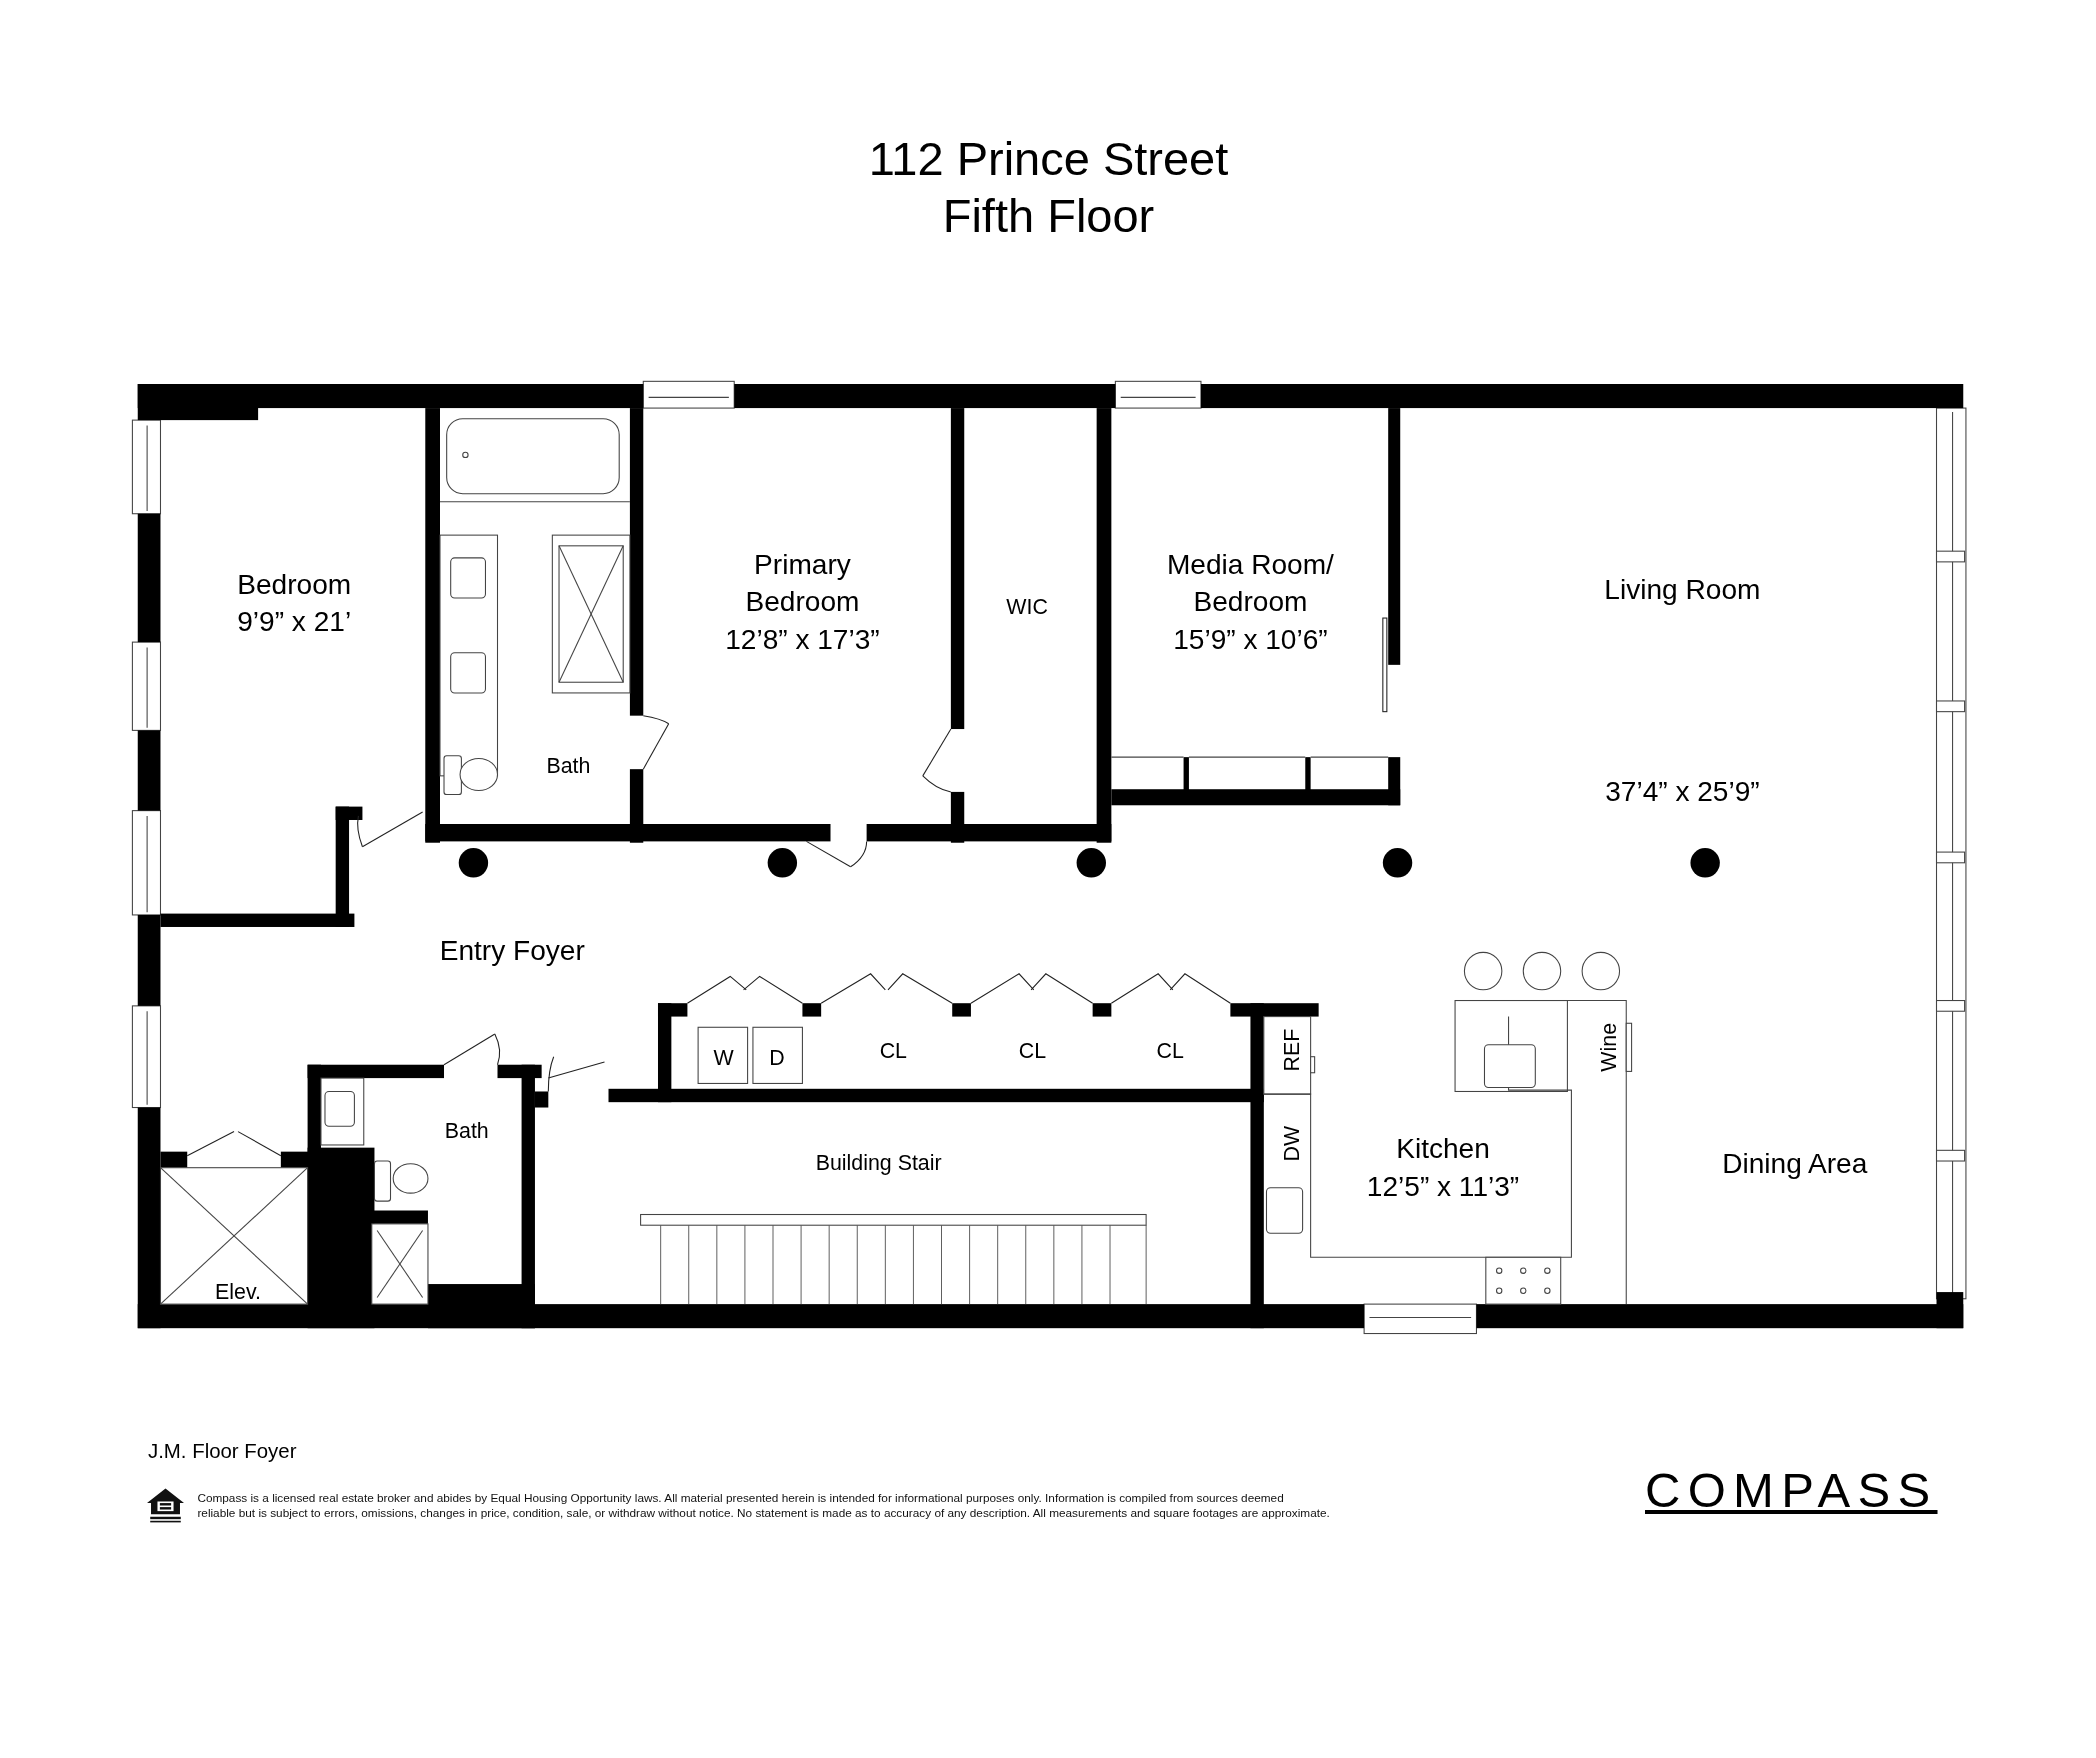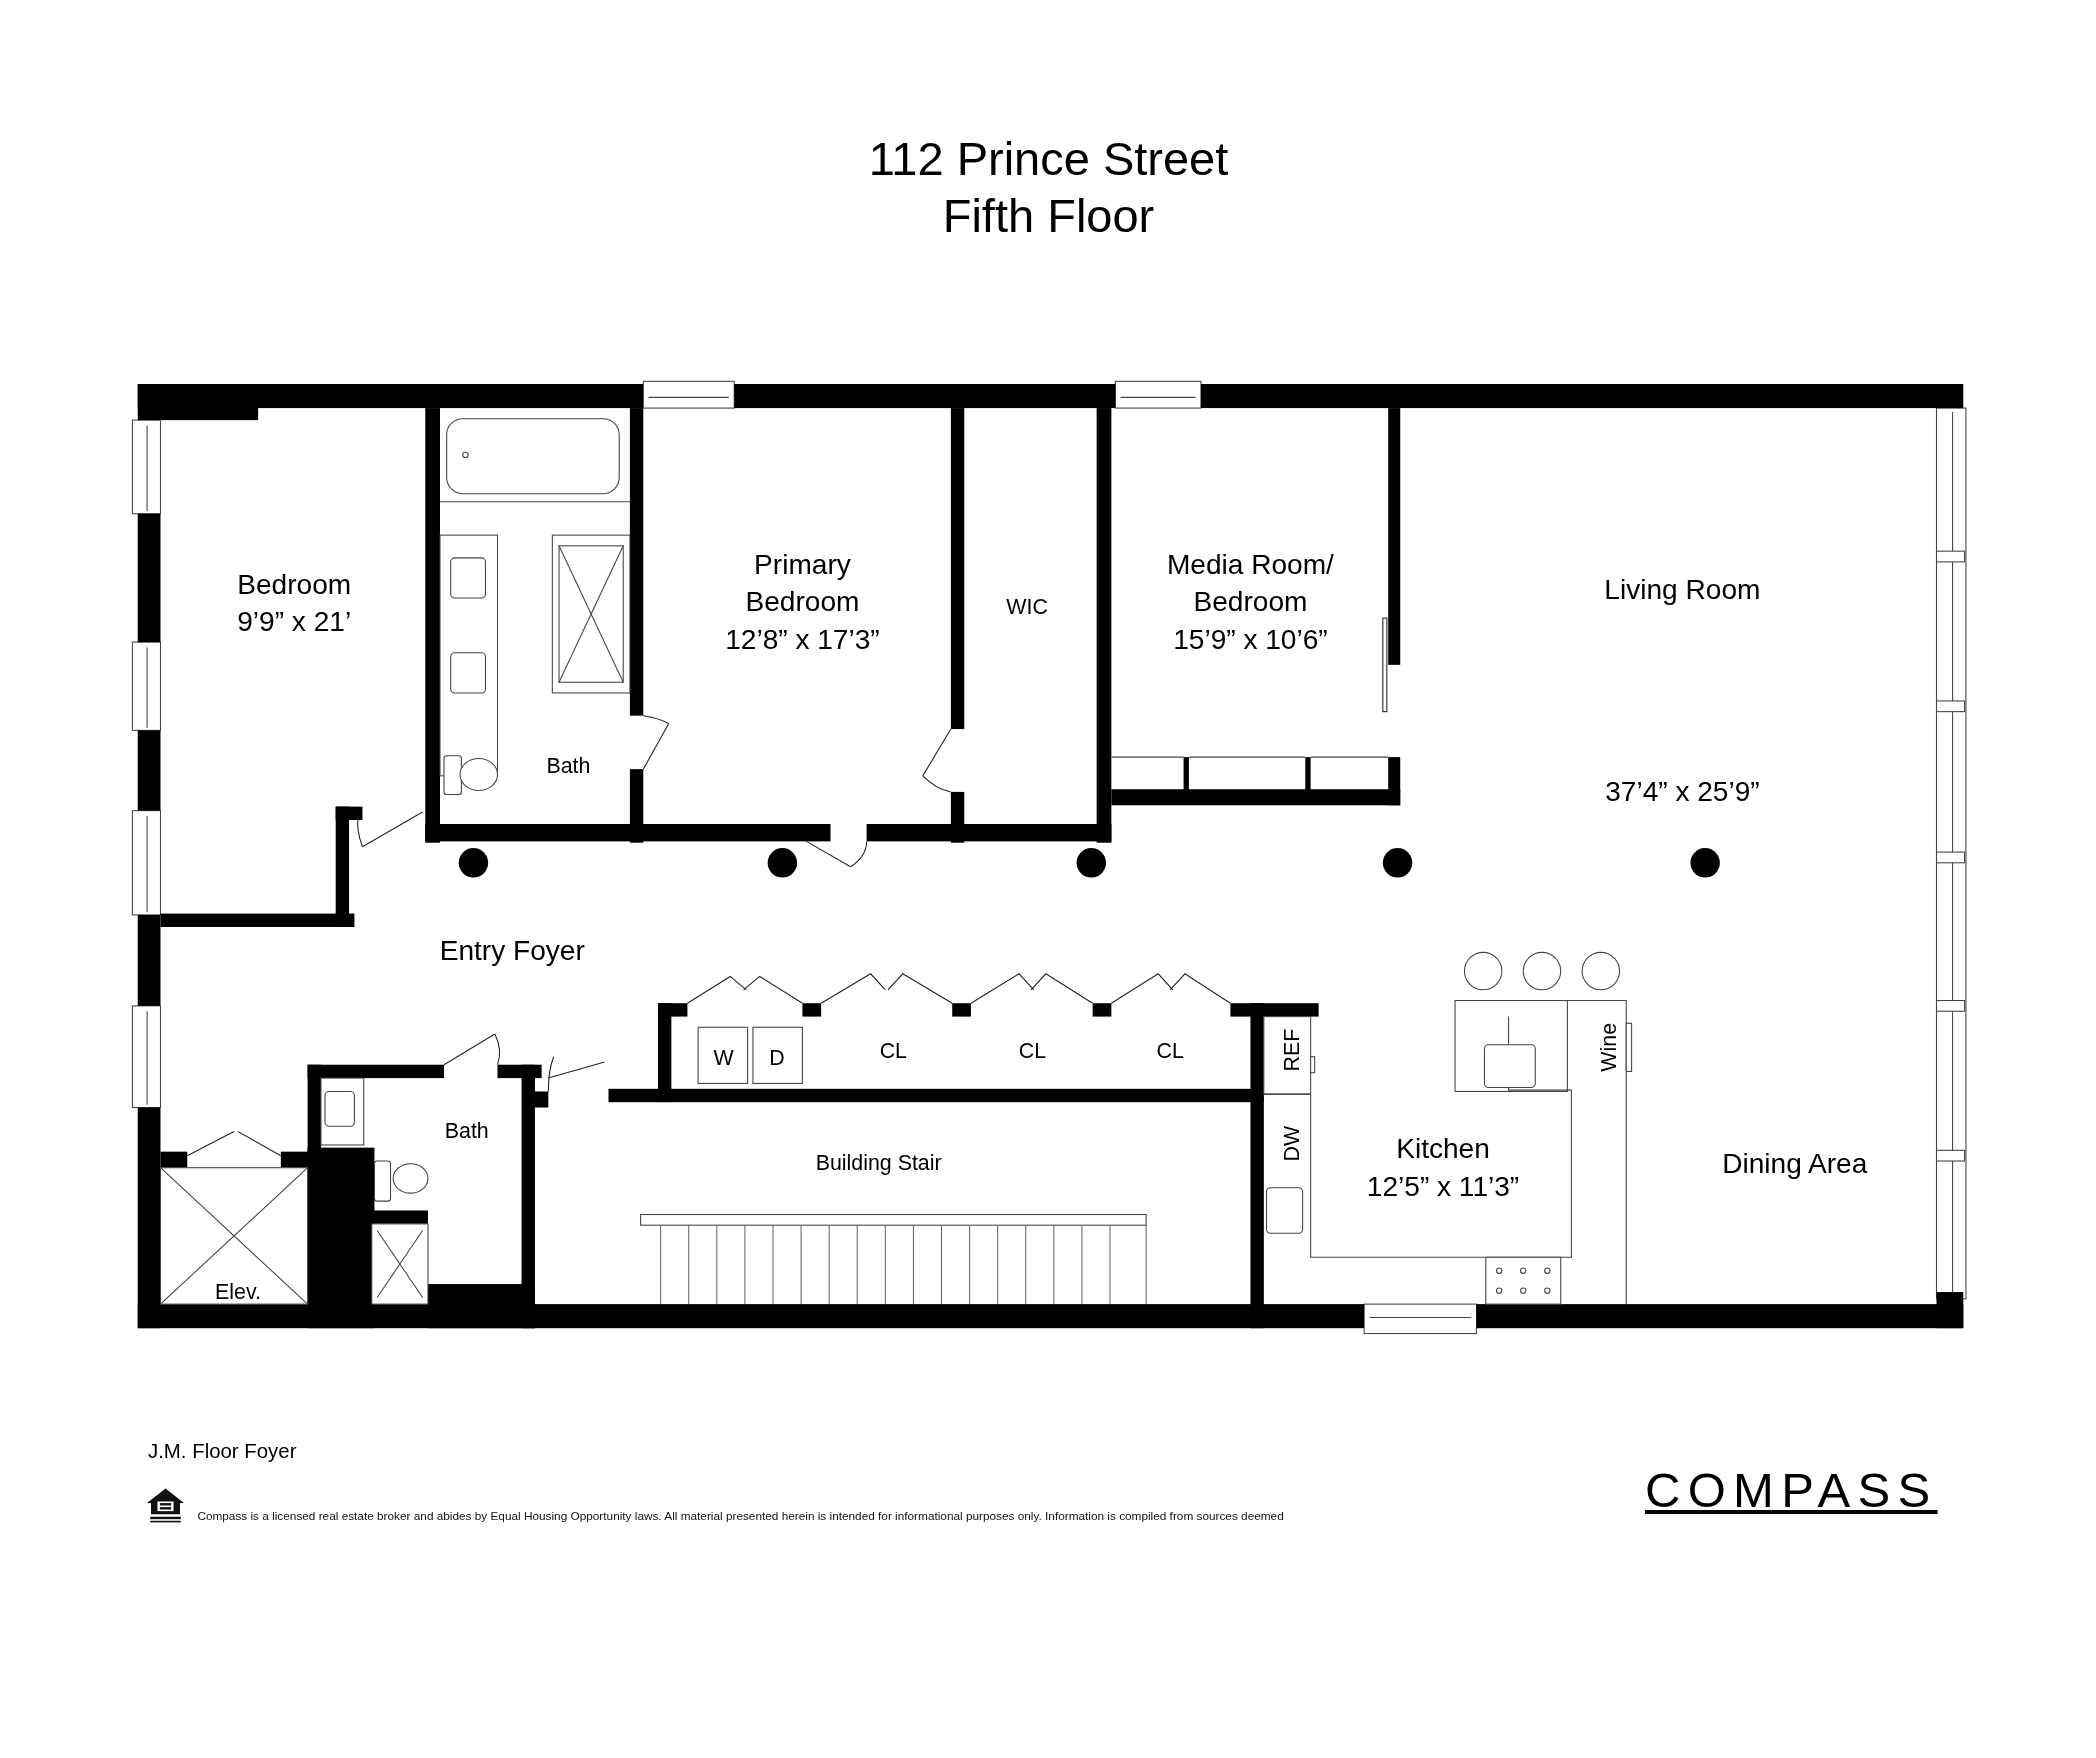--- a/index.html
+++ b/index.html
@@ -2,21 +2,21 @@
 <html style="font-size:13px"><head>
 <meta charset="utf-8">
 <style>
   html, body { margin: 0; padding: 0; background: #ffffff; }
   body { width: 2097px; height: 1759px; position: relative; overflow: hidden; font-family: "Liberation Sans", sans-serif; color: #000; }
   .title-block { position: absolute; left: 0; top: 130px; width: 2207px; text-align: center; }
   .title-line { font-size: 47px; line-height: 57px; display: block; }
   svg.plan { position: absolute; left: 0; top: 0; }
   .plan text { font-family: "Liberation Sans", sans-serif; fill: #000; }
   .credit { position: absolute; left: 148px; top: 1440px; font-size: 20.4px; }
-  .disclaimer-wrap { position: absolute; left: 145px; top: 1487px; display: flex; align-items: flex-end; gap: 11.4px; }
+  .disclaimer-wrap { position: absolute; left: 145px; top: 1487px; display: flex; align-items: center; gap: 11.4px; }
   .eho-icon { width: 41px; height: 37px; }
   .disclaimer { font-family: "Liberation Sans", sans-serif; font-size: 11.8px; line-height: 14.7px; width: 1352px; color: #111; }
   .disclaimer span { display: block; white-space: nowrap; }
   .brand { position: absolute; left: 1645px; top: 1462px; font-size: 49px; letter-spacing: 7.3px; font-weight: 400; text-decoration: underline; }
 </style>
 </head>
 <body>
 
 <div class="title-block" style="left:-55px;">
   <span class="title-line">112 Prince Street</span>
@@ -292,17 +292,18 @@
   <svg class="eho-icon" viewBox="0 0 50 46">
     <polygon points="25,2 2,20 7,20 7,34 43,34 43,20 48,20" fill="#111"></polygon>
     <rect x="15" y="18" width="20" height="12" fill="#fff"></rect>
     <rect x="18" y="20" width="14" height="3" fill="#111"></rect>
     <rect x="18" y="25" width="14" height="3" fill="#111"></rect>
     <rect x="6" y="37" width="38" height="3" fill="#111"></rect>
     <rect x="6" y="42" width="38" height="2" fill="#111"></rect>
   </svg>
   <div class="disclaimer">
     <span>Compass is a licensed real estate broker and abides by Equal Housing Opportunity laws. All material presented herein is intended for informational purposes only. Information is compiled from sources deemed</span>
+    <span>reliable but is subject to errors, omissions, changes in price, condition, sale, or withdraw without notice. No statement is made as to accuracy of any description. All measurements and square footages are approximate.</span>
   </div>
 </div>
 
 <div class="brand">COMPASS</div>
 
 
 </body></html>

